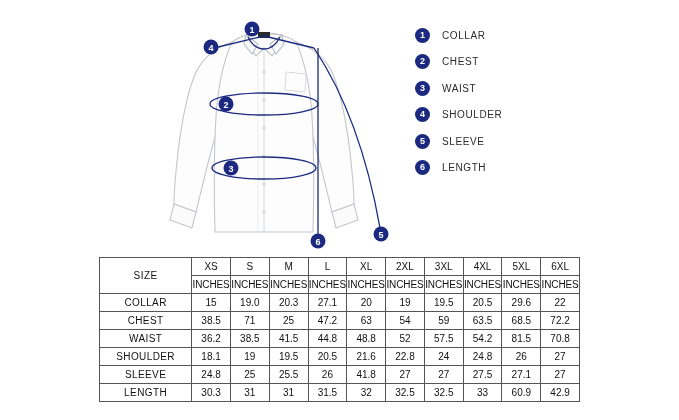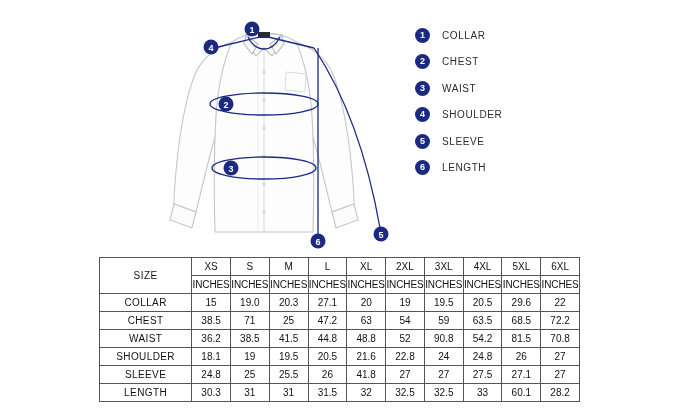--- a/index.html
+++ b/index.html
@@ -295,21 +295,21 @@
         <td class="val-cell">72.2</td>
       </tr>
       <tr>
         <td class="row-head-cell">WAIST</td>
         <td class="val-cell">36.2</td>
         <td class="val-cell">38.5</td>
         <td class="val-cell">41.5</td>
         <td class="val-cell">44.8</td>
         <td class="val-cell">48.8</td>
         <td class="val-cell">52</td>
-        <td class="val-cell">90.8</td>
+        <td class="val-cell">57.5</td>
         <td class="val-cell">54.2</td>
         <td class="val-cell">81.5</td>
         <td class="val-cell">70.8</td>
       </tr>
       <tr>
         <td class="row-head-cell">SHOULDER</td>
         <td class="val-cell">18.1</td>
         <td class="val-cell">19</td>
         <td class="val-cell">19.5</td>
         <td class="val-cell">20.5</td>
@@ -336,19 +336,19 @@
       <tr>
         <td class="row-head-cell">LENGTH</td>
         <td class="val-cell">30.3</td>
         <td class="val-cell">31</td>
         <td class="val-cell">31</td>
         <td class="val-cell">31.5</td>
         <td class="val-cell">32</td>
         <td class="val-cell">32.5</td>
         <td class="val-cell">32.5</td>
         <td class="val-cell">33</td>
-        <td class="val-cell">60.1</td>
-        <td class="val-cell">28.2</td>
+        <td class="val-cell">60.9</td>
+        <td class="val-cell">42.9</td>
       </tr>
     </tbody>
   </table>
 
 </div>
 
 </body></html>

